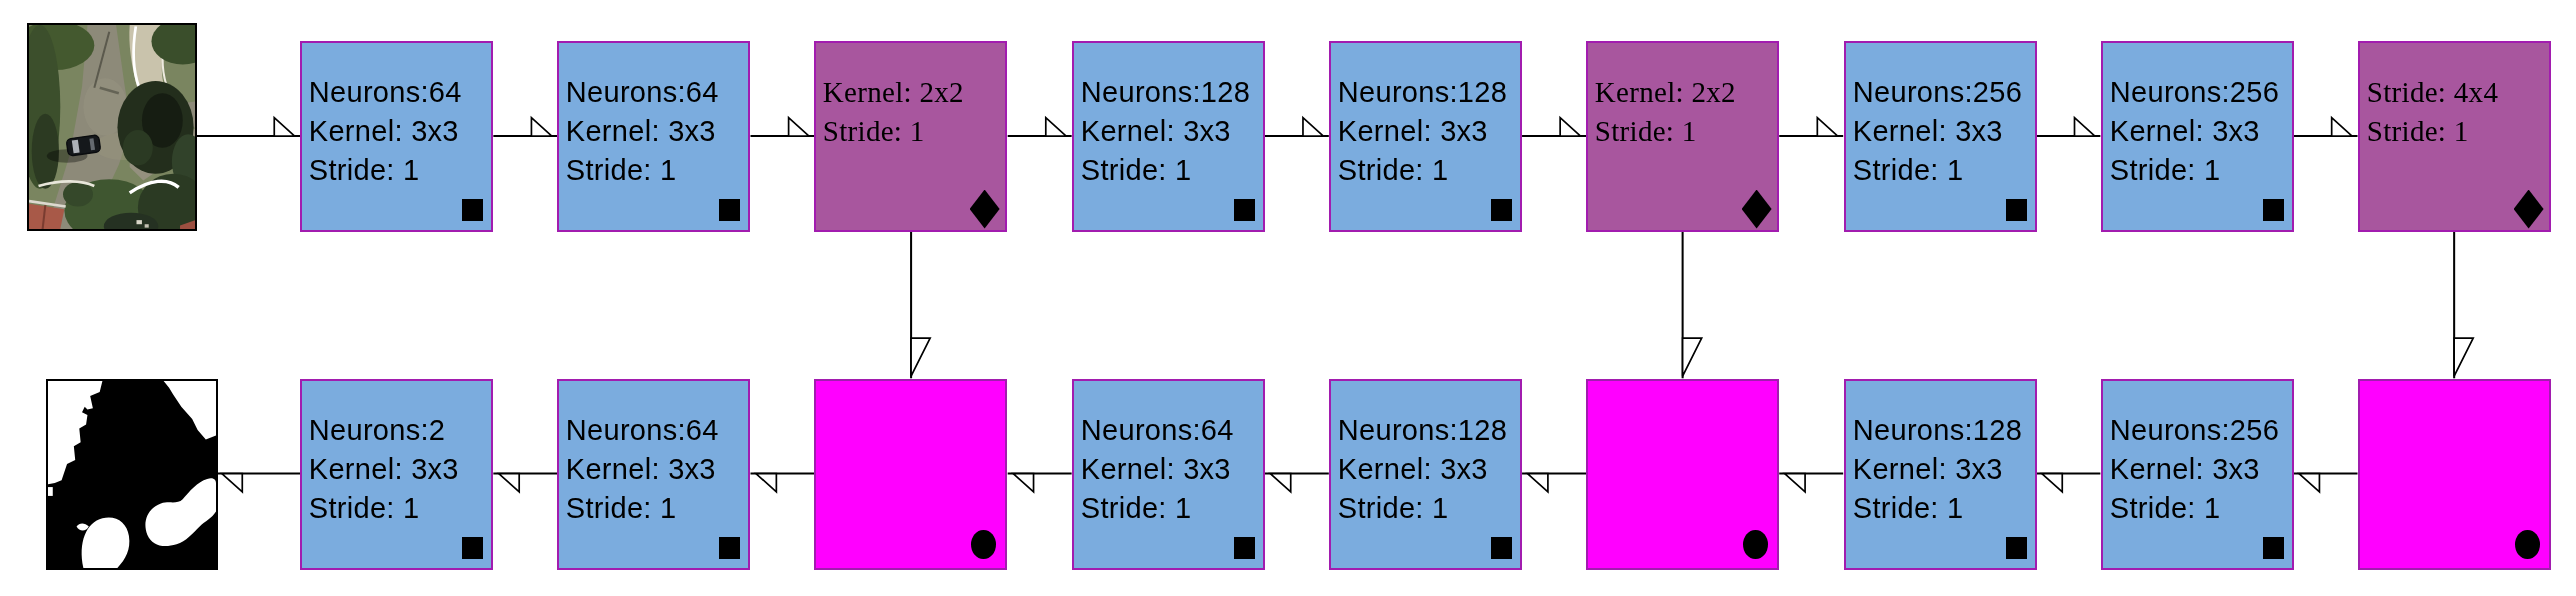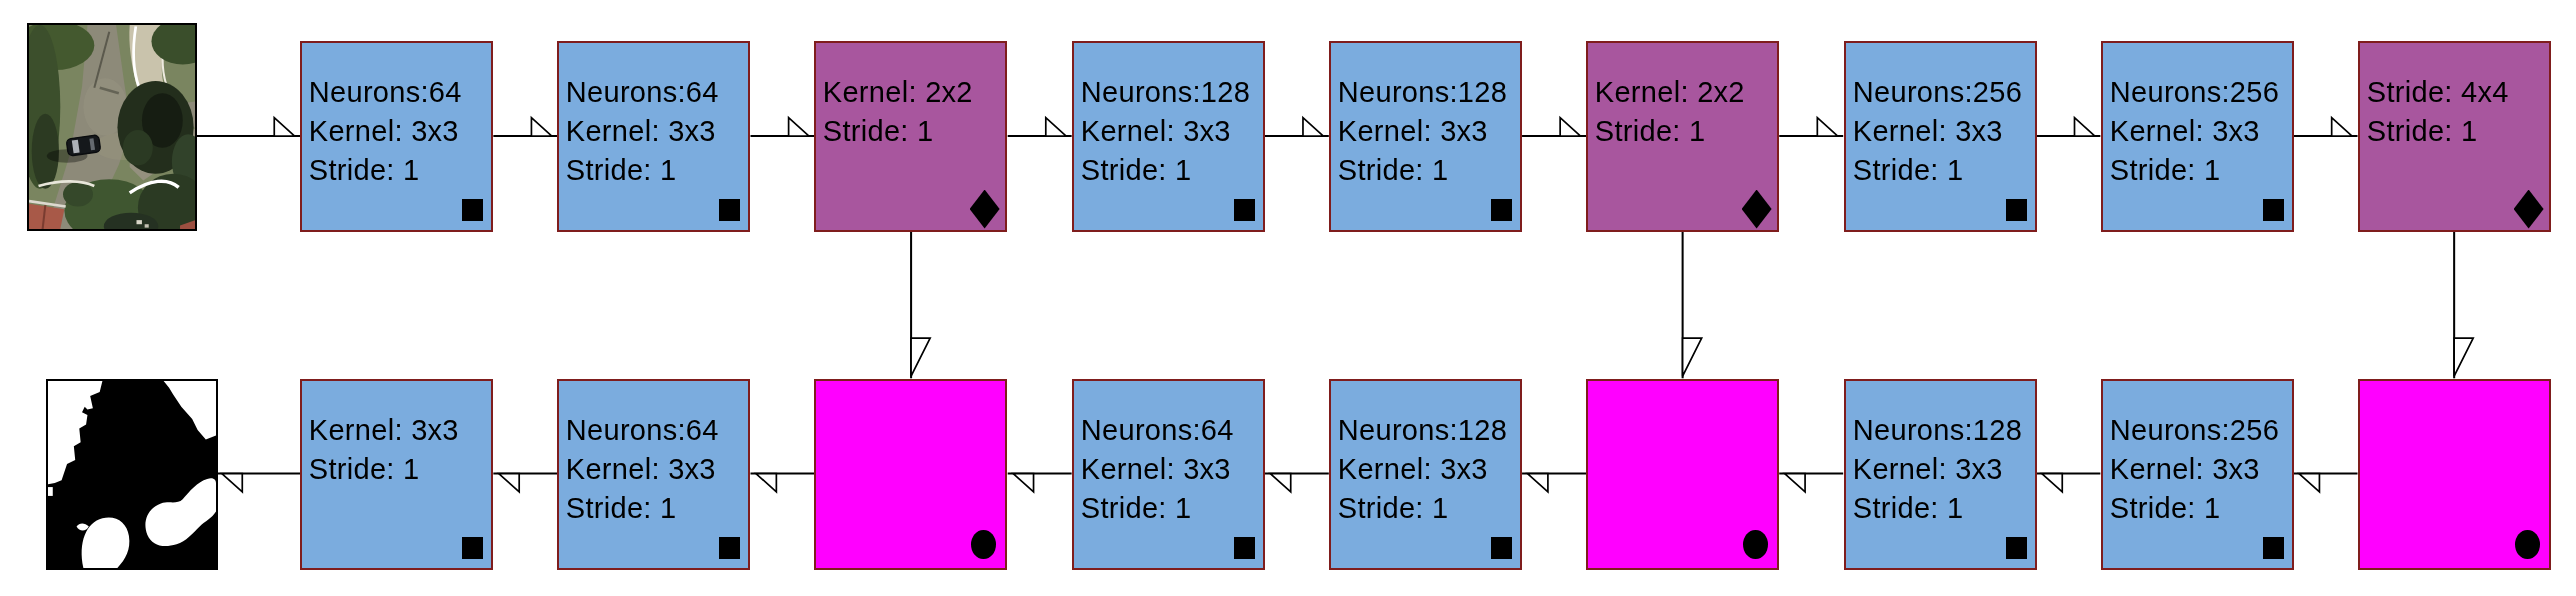--- a/index.html
+++ b/index.html
@@ -5,23 +5,23 @@
   html,body{margin:0;padding:0;background:#fff;}
   body{font-family:"Liberation Sans", sans-serif;}
   #canvas{position:relative;width:2576px;height:596px;background:#fff;overflow:hidden;}
 
   
   #arrows{position:absolute;left:0;top:0;width:2576px;height:596px;pointer-events:none;}
   #arrows line{stroke:#000;stroke-width:3;}
   #arrows polygon{fill:#fff;stroke:#000;stroke-width:2.5;stroke-linejoin:miter;}
 
   
-  .box{position:absolute;width:193px;height:191px;border:2px solid #7f1d1d;box-sizing:border-box;}
+  .box{position:absolute;width:193px;height:191px;border:2px solid #a21caf;box-sizing:border-box;}
   .box.blue{background:var(--conv_box,#7BACDE);}
-  .box.purple{background:var(--pool_box,#A8569E);}
+  .box.purple{background:var(--pool_box,#A8569E);font-family:Liberation Serif, serif;}
   .box.magenta{background:var(--upsample_box,#FF00FF);}
   .txt{position:absolute;top:30px;left:6.8px;right:2.7px;font-size:29px;line-height:39px;
        letter-spacing:0.3px;color:#000;white-space:nowrap;}
   .mk{position:absolute;background:#000;}
   .mk.sq{right:8.2px;bottom:9.5px;width:20.4px;height:22px;}
   .mk.dia{right:5.4px;bottom:1.4px;width:30px;height:39px;
           clip-path:polygon(50% 0,100% 50%,50% 100%,0 50%);}
   .mk.cir{right:9.5px;bottom:9.5px;width:24.5px;height:29px;border-radius:50%;}
 
   
@@ -256,20 +256,21 @@
   <div class="box purple" style="left:2358px;top:41px">
     <div class="txt">
       <div>Stride: 4x4</div>
       <div>Stride: 1</div>
     </div>
     <span class="mk dia"></span>
   </div>
 
   <div class="box blue" style="left:300px;top:379px">
     <div class="txt">
+      <div>Neurons:2</div>
       <div>Kernel: 3x3</div>
       <div>Stride: 1</div>
     </div>
     <span class="mk sq"></span>
   </div>
   <div class="box blue" style="left:557px;top:379px">
     <div class="txt">
       <div>Neurons:64</div>
       <div>Kernel: 3x3</div>
       <div>Stride: 1</div>

